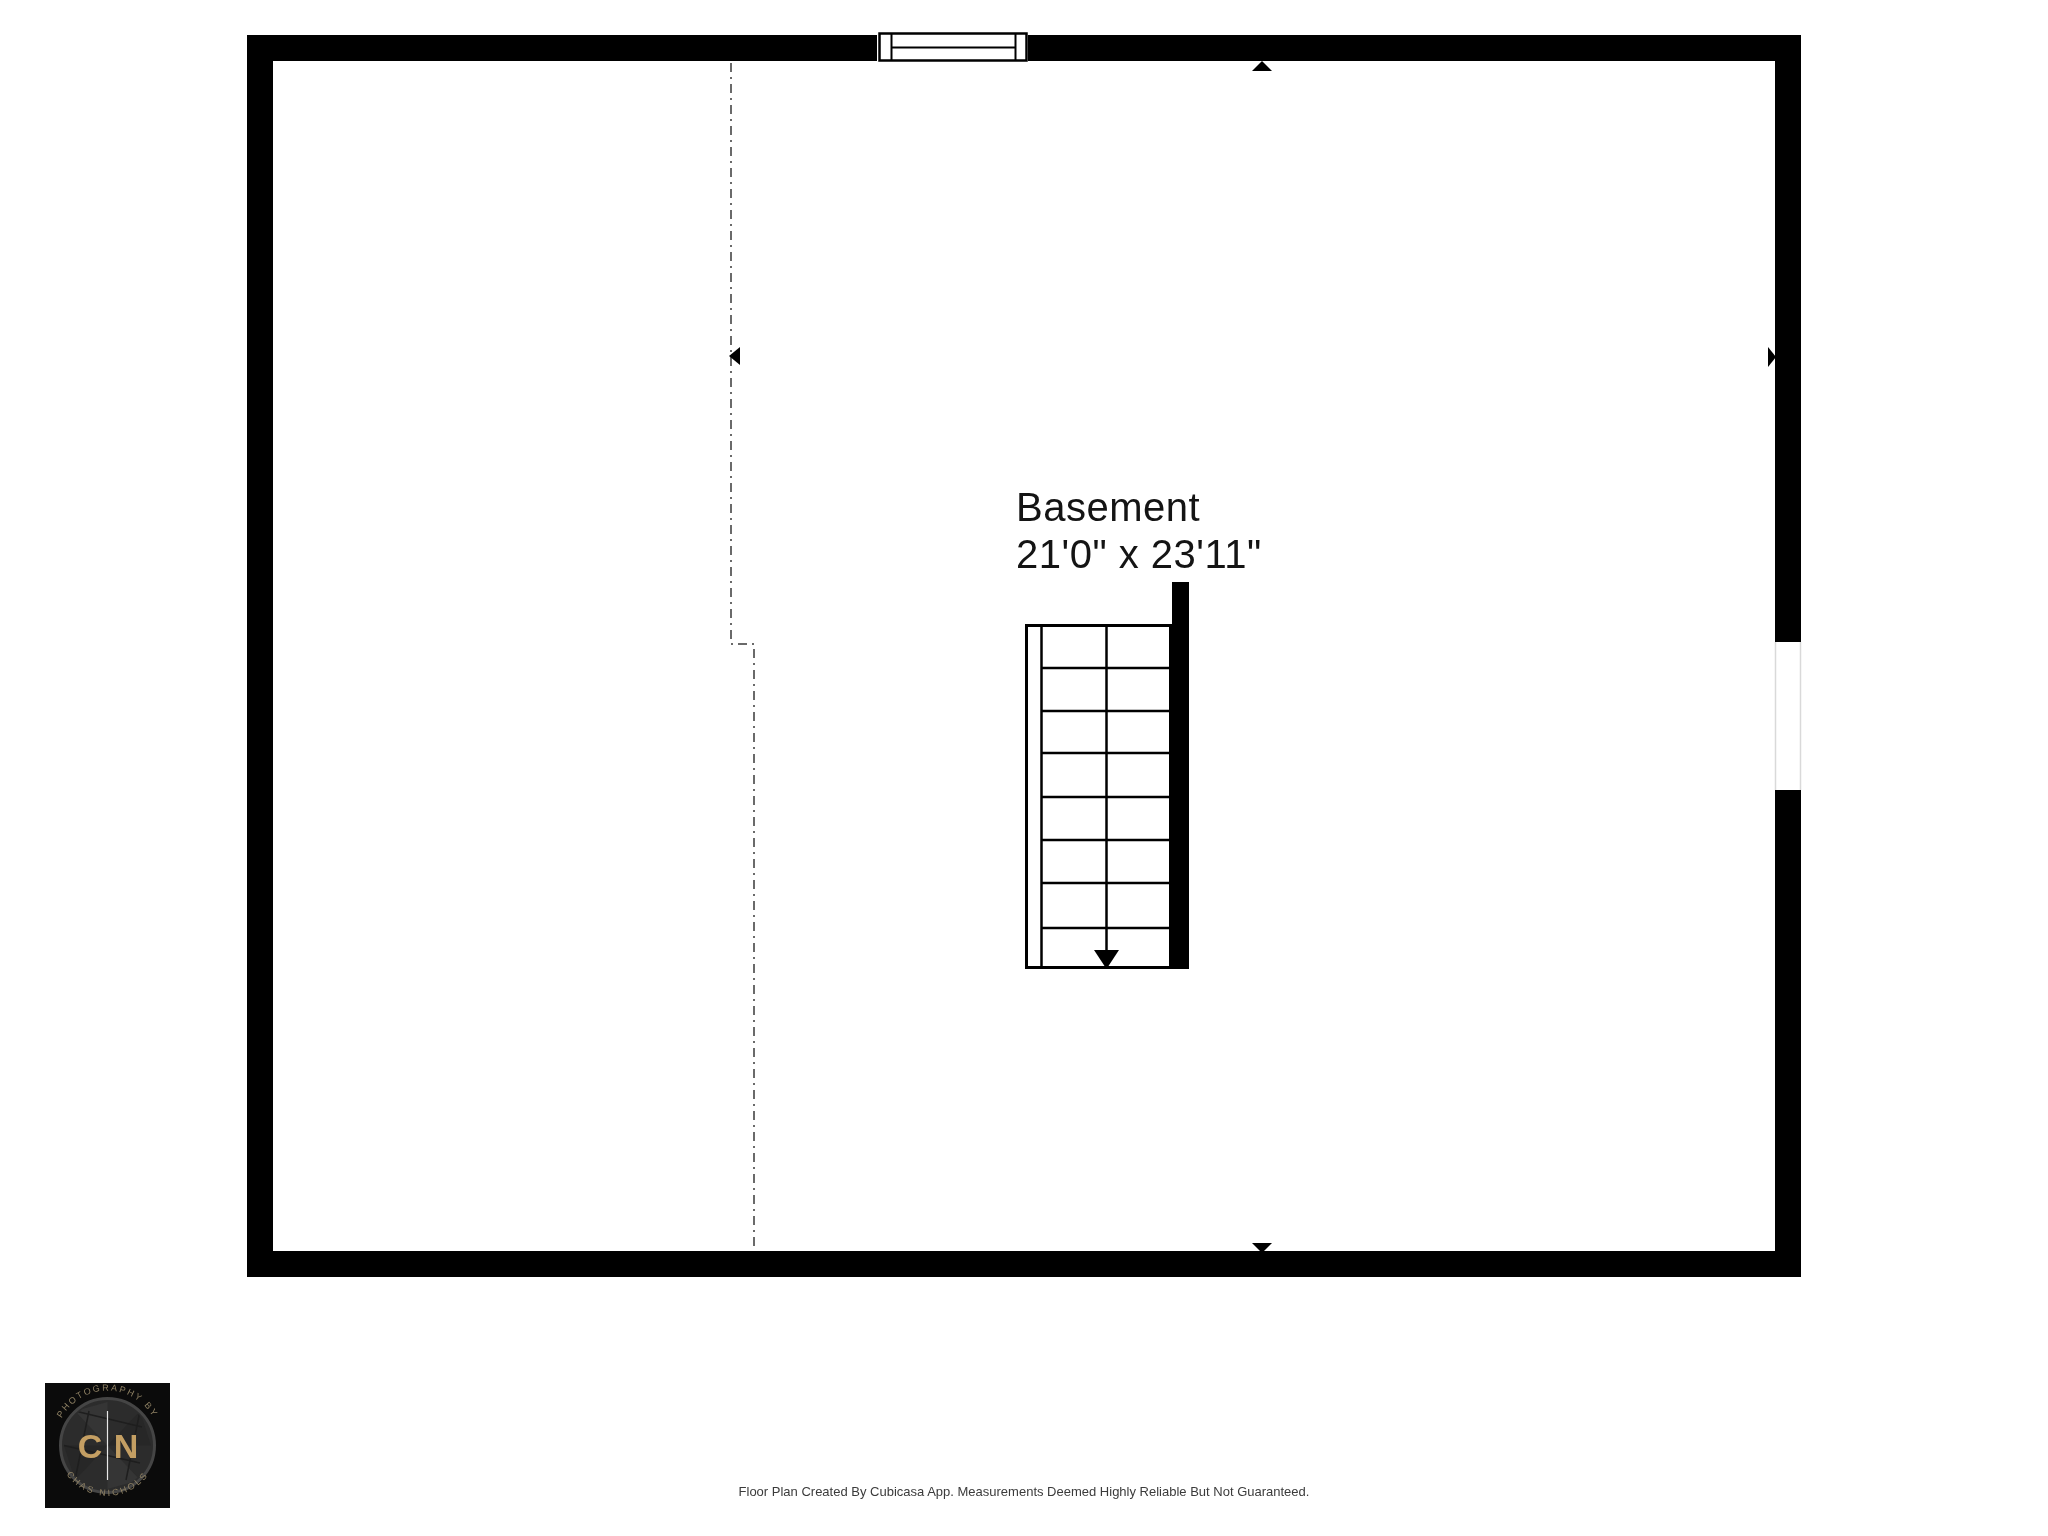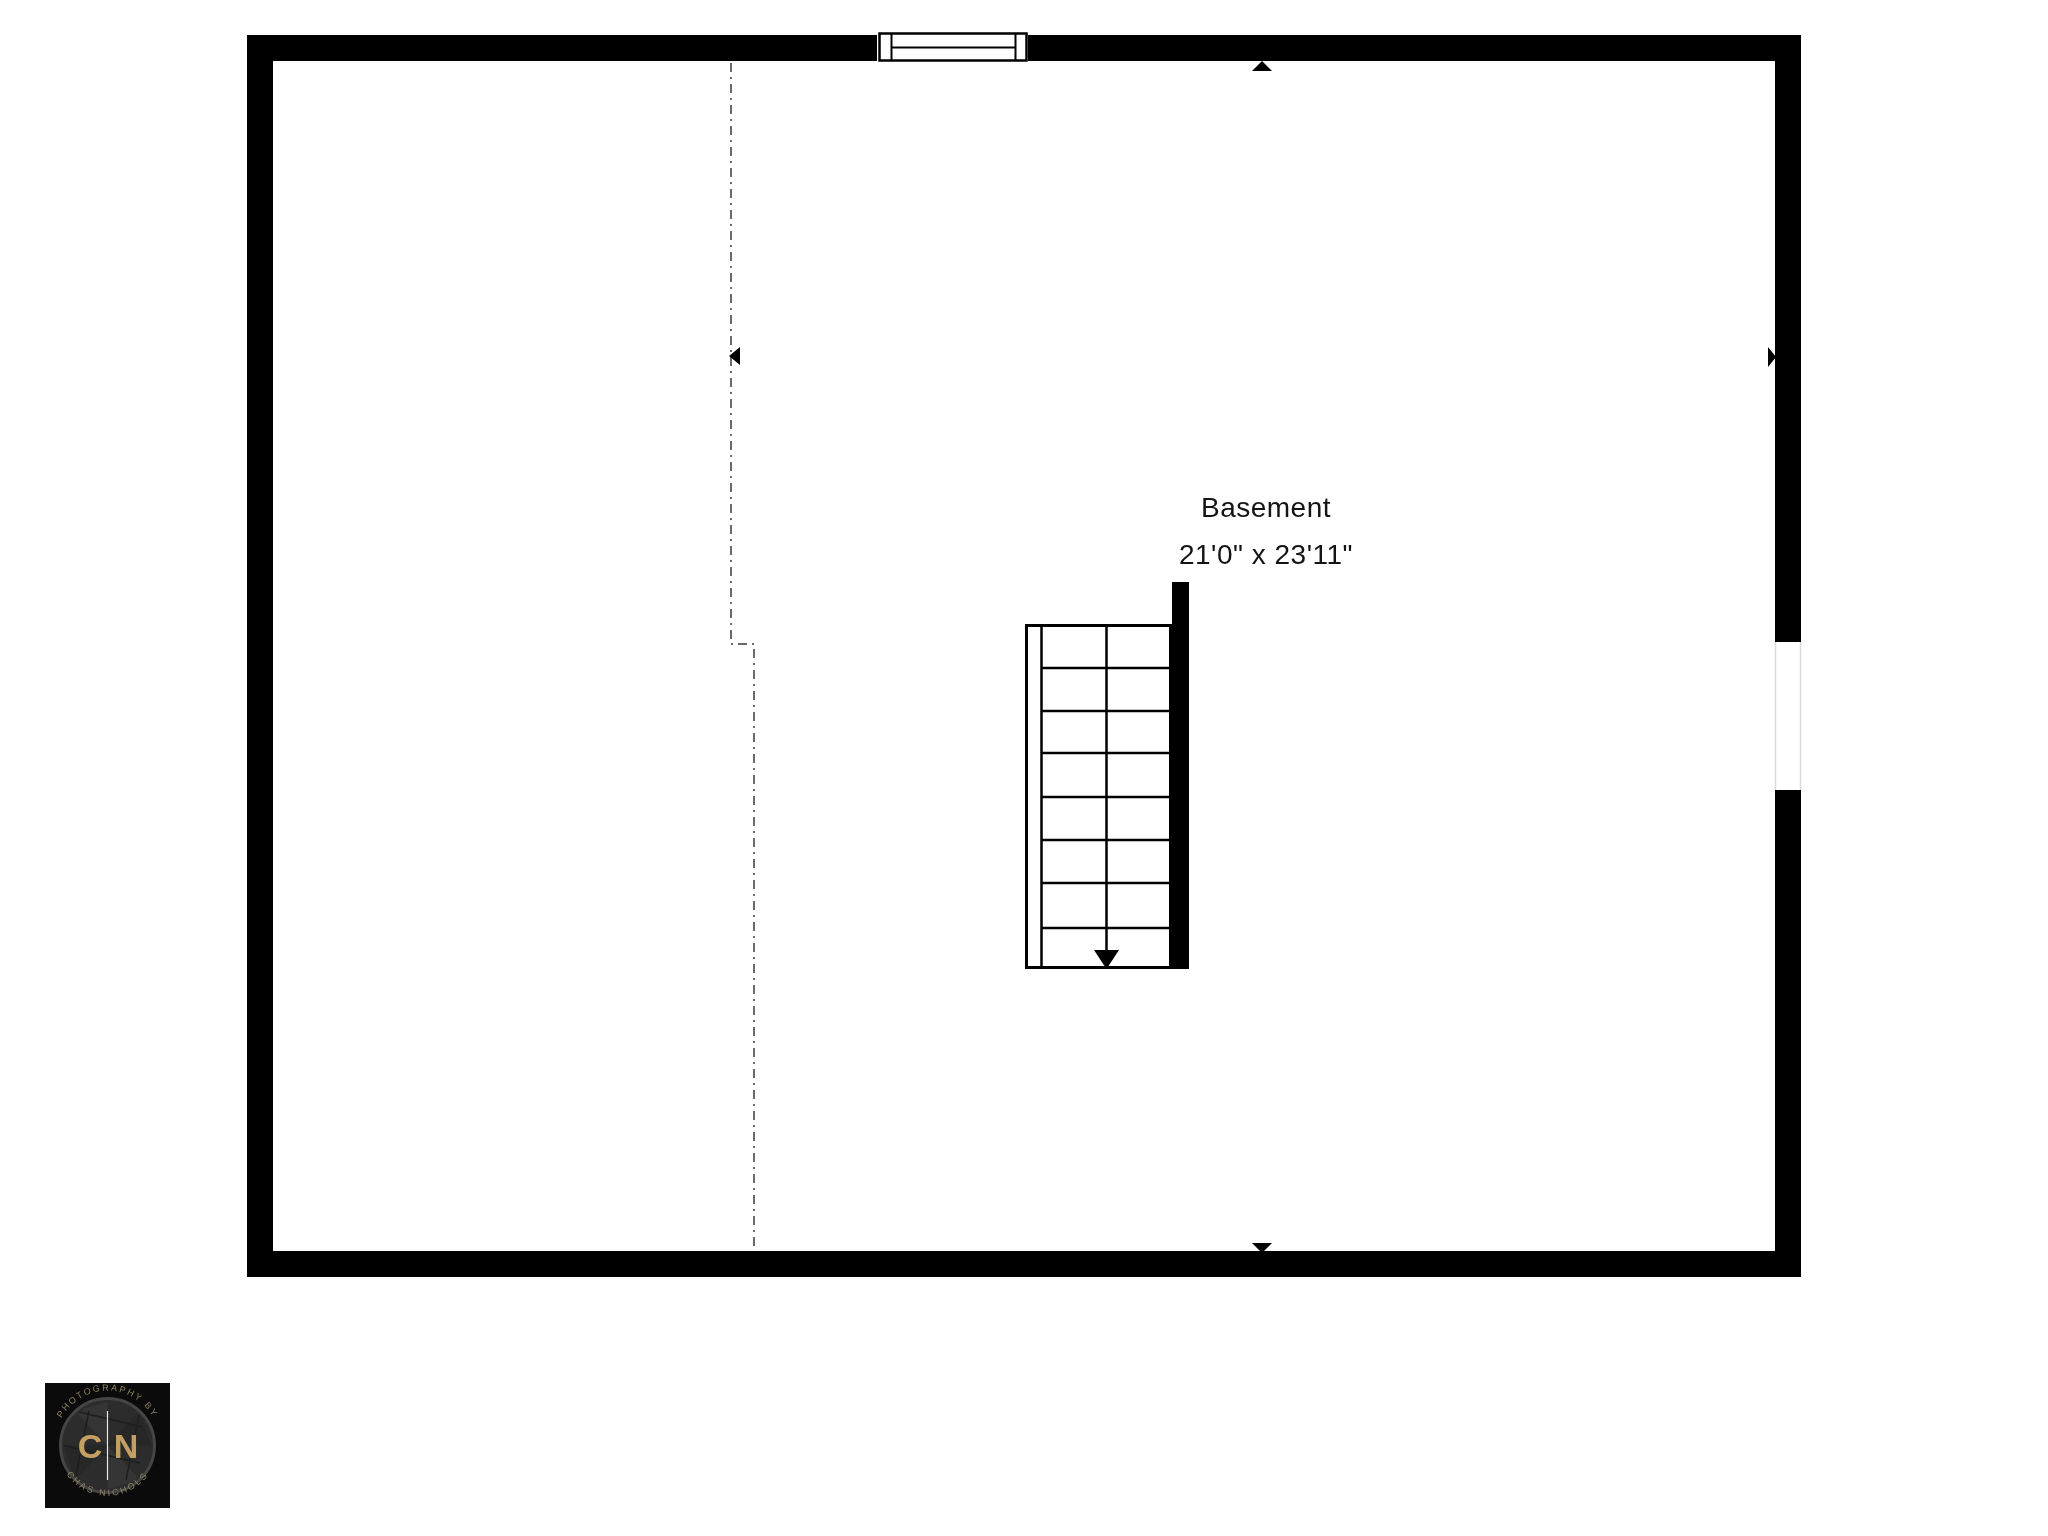--- a/index.html
+++ b/index.html
@@ -14,23 +14,23 @@
   #plan-svg {
     position: absolute;
     left: 0; top: 0;
     width: 2048px; height: 1536px;
   }
   .room-text {
     position: absolute;
     left: 1016px;
     top: 484px;
     width: 500px;
-    text-align: center;
+    text-align: left;
     color: #141414;
-    font-size: 28px;
+    font-size: 40px;
     line-height: 47px;
     letter-spacing: 0.5px;
   }
   .footer-text {
     position: absolute;
     left: 0;
     right: 0;
     top: 1484px;
     text-align: center;
     color: #3b3b3b;
@@ -138,14 +138,15 @@
       </defs>
       <text font-family="Liberation Sans, sans-serif" font-size="9" letter-spacing="2" fill="#8e8063">
         <textPath href="#arc-top" startOffset="50%" text-anchor="middle">PHOTOGRAPHY BY</textPath>
       </text>
       <text font-family="Liberation Sans, sans-serif" font-size="9" letter-spacing="2.4" fill="#8e8063">
         <textPath href="#arc-bottom" startOffset="50%" text-anchor="middle">CHAS NICHOLS</textPath>
       </text>
     </svg>
   </div>
 
+  <div class="footer-text">Floor Plan Created By Cubicasa App. Measurements Deemed Highly Reliable But Not Guaranteed.</div>
 
 </div>
 
 </body></html>

